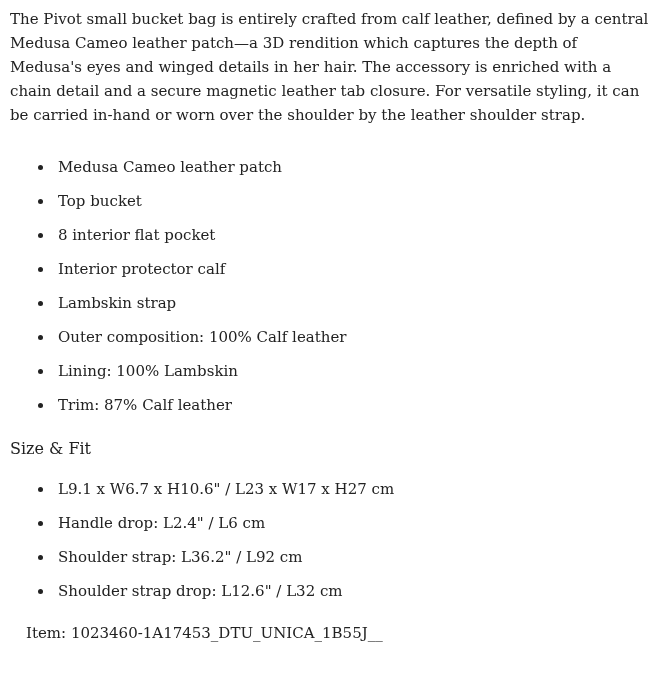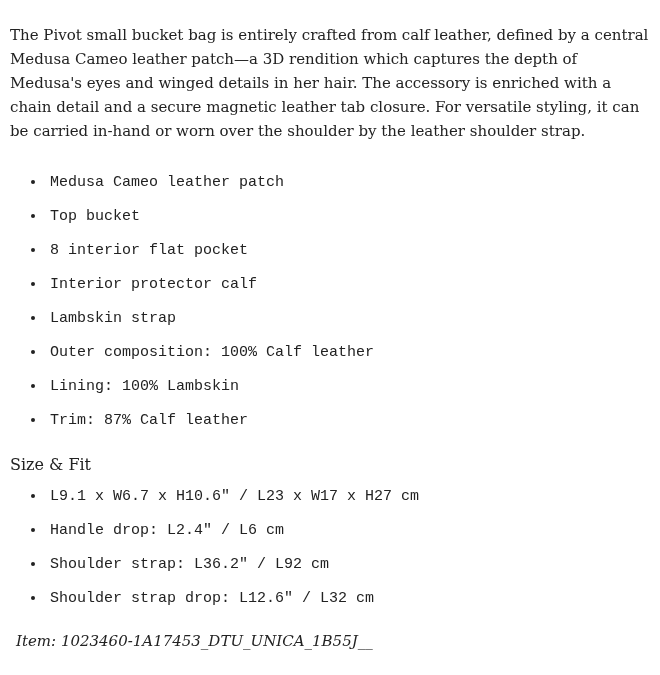--- a/index.html
+++ b/index.html
@@ -9,46 +9,44 @@
   .page {
     width: 660px;
     min-height: 675px;
     box-sizing: border-box;
     padding: 7px 10px 18px 10px;
     font-family: "DejaVu Serif", "Liberation Serif", serif;
     font-size: 15px;
     line-height: 24px;
   }
   .description {
-    margin: 16px 0 28px 0;
+    margin: 0 0 28px 0;
   }
   ul.bullet-list {
     list-style: disc;
-    margin: 8px;
+    margin: 16px;
     padding: 0 0 0 28px;
-    font-family: Liberation Mono, monospace;
   }
   ul.bullet-list li {
     margin: 0 0 10px 0;
     padding-left: 4px;
   }
   ul.features-list {
     margin-bottom: 20px;
   }
   .section-heading {
     margin: 0 0 8px 0;
     font-weight: normal;
     font-size: 16px;
   }
   ul.size-fit-list {
     margin-bottom: 18px;
   }
   .item-line {
-    margin: 6px;
-    font-style: italic;
+    margin: 16px;
   }
 </style>
 </head>
 <body style="background: rgb(255, 255, 255);">
 
 <div class="page" style="color: rgb(34, 34, 34);">
 
   <p class="description">The Pivot small bucket bag is entirely crafted from calf leather, defined by a central Medusa Cameo leather patch—a 3D rendition which captures the depth of Medusa's eyes and winged details in her hair. The accessory is enriched with a chain detail and a secure magnetic leather tab closure. For versatile styling, it can be carried in-hand or worn over the shoulder by the leather shoulder strap.</p>
 
   <ul class="bullet-list features-list">

